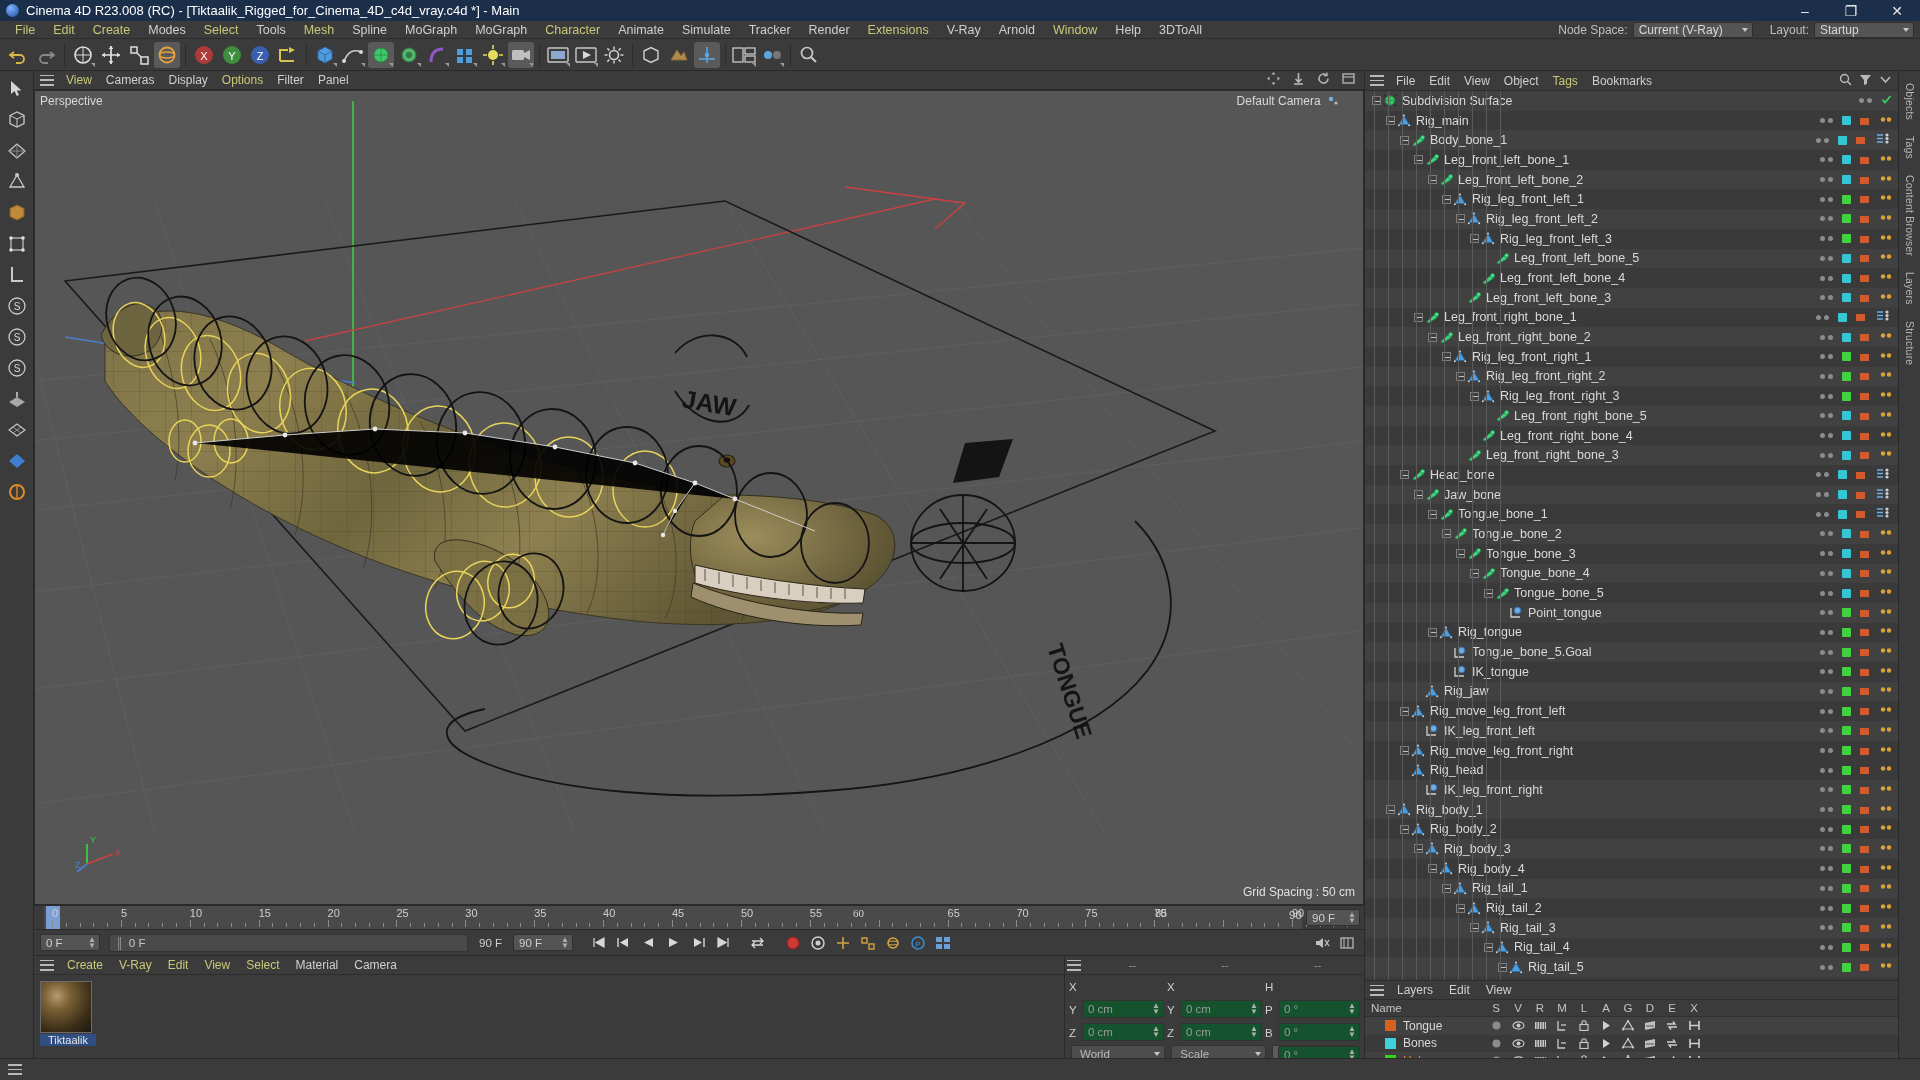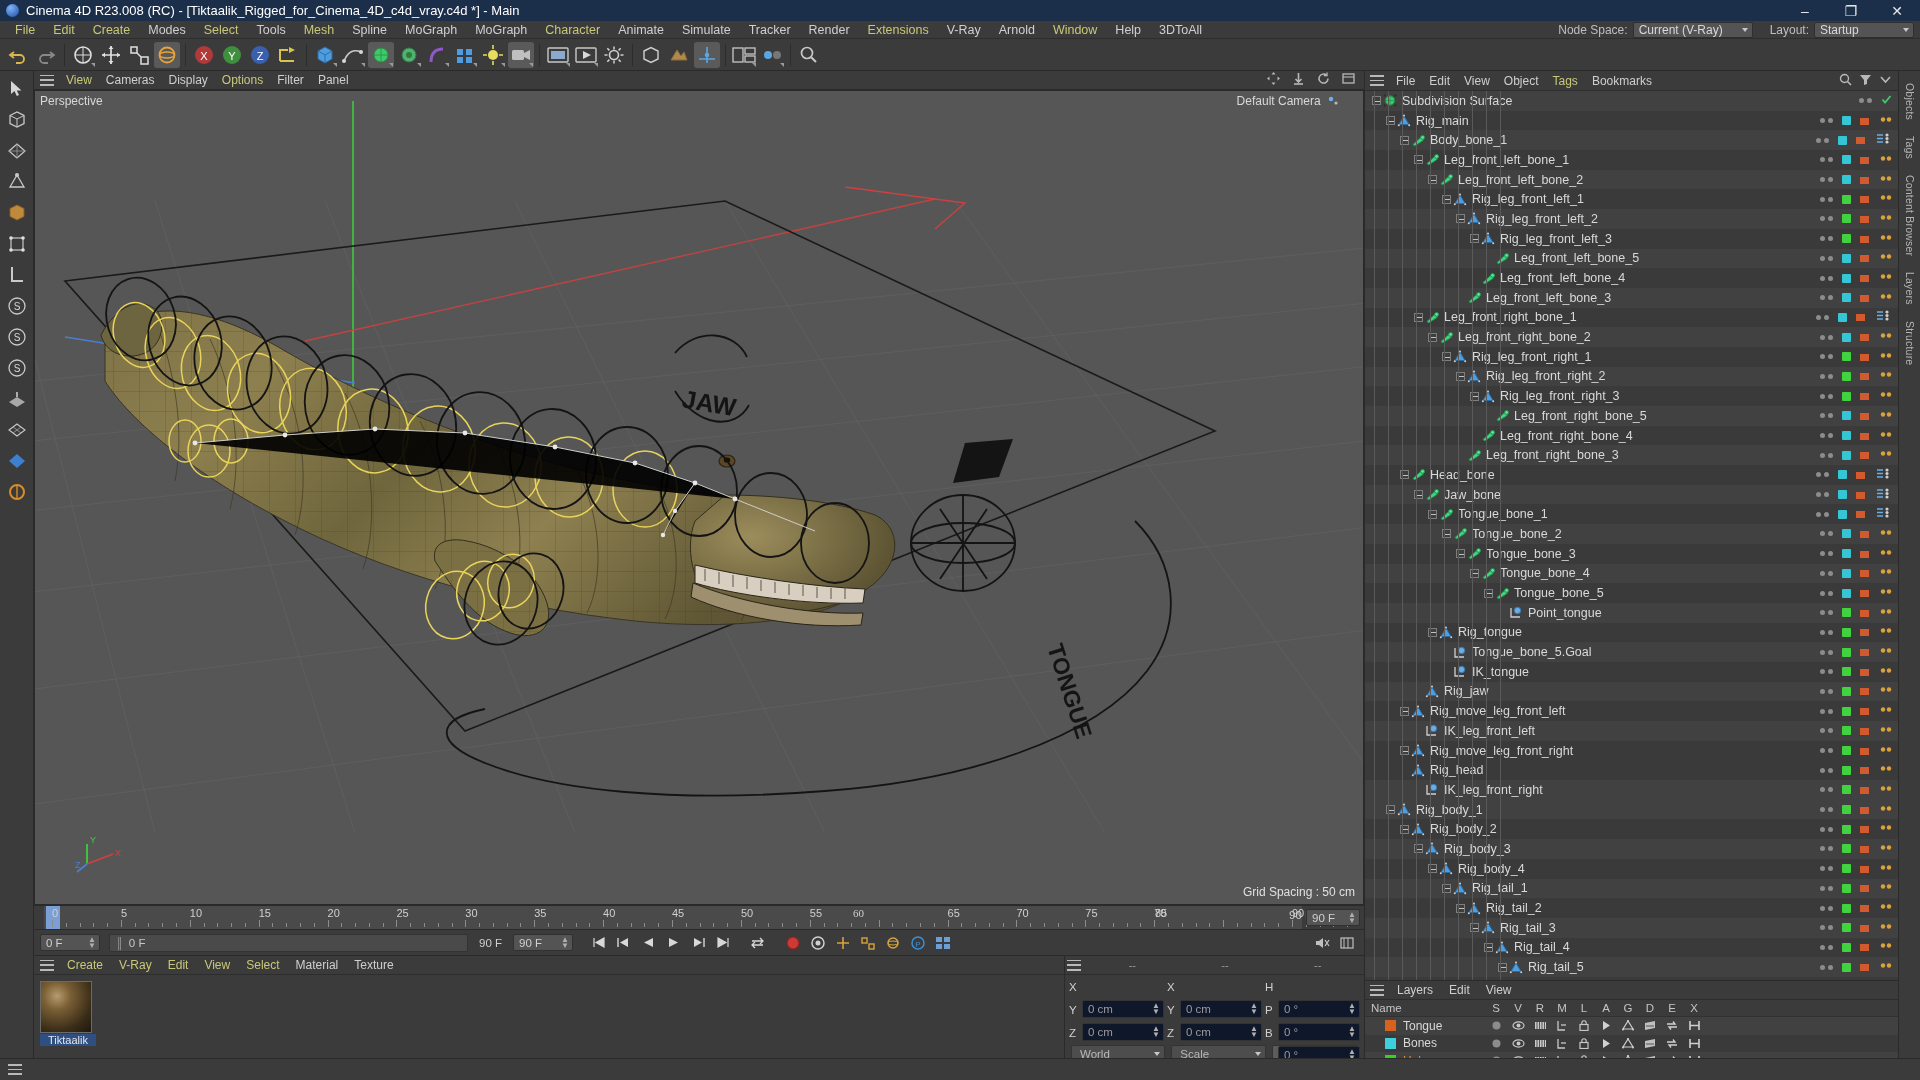--- a/index.html
+++ b/index.html
@@ -105,21 +105,21 @@
   .matname { font-size:11px; color:#e6e6e6; background:#2f4e82; text-align:center;
     margin-top:1px; padding:0 1px; white-space:nowrap; overflow:hidden; }
 
   #coordman { width:300px; background:#3b3b3b; border-left:1px solid #2a2a2a;
     display:flex; flex-direction:column; }
   #coordhdr { height:19px; display:flex; align-items:center; border-bottom:1px solid #2d2d2d; }
   #coordhdr .d { flex:1; text-align:center; font-size:11px; color:#9b9b9b; }
   .coordrow { display:flex; align-items:center; height:23px; padding:0 4px; gap:3px; }
   .cfield { flex:1; display:flex; align-items:center; gap:3px; }
   .clbl { width:10px; font-size:11.5px; color:#d0d0d0; }
-  .cinput { flex:1; background:#0f172a; border:1px solid #333; height:18px;
+  .cinput { flex:1; background:#14532d; border:1px solid #333; height:18px;
     font-size:11.5px; color:#9a9a9a; padding-left:5px; display:flex; align-items:center;
     position:relative; border-radius:2px;margin-top:44px; }
   .cdrop { background:#4d4d4d; border:1px solid #333; height:19px; flex:1;
     font-size:11.5px; color:#b8b8b8; display:flex; align-items:center; padding-left:8px;
     position:relative; border-radius:2px; }
   .cbtn { background:#5c5c5c; border:1px solid #333; height:19px; flex:1;
     font-size:11.5px; color:#e0e0e0; display:flex; align-items:center;
     justify-content:center; border-radius:2px; }
 
   
@@ -972,21 +972,21 @@
               <i></i>
               <i></i>
             </span>
           <div id="matmenuitems" style="display:flex;">
               <div class="mi y">Create</div>
               <div class="mi y">V-Ray</div>
               <div class="mi y">Edit</div>
               <div class="mi y">View</div>
               <div class="mi y">Select</div>
               <div class="mi w">Material</div>
-              <div class="mi w">Texture</div>
+              <div class="mi w">Camera</div>
             </div>
         </div>
         <div id="matbody">
           <div class="matchip">
             <div class="matsphere"></div>
             <div class="matname">Tiktaalik</div>
           </div>
         </div>
       </div>
 

